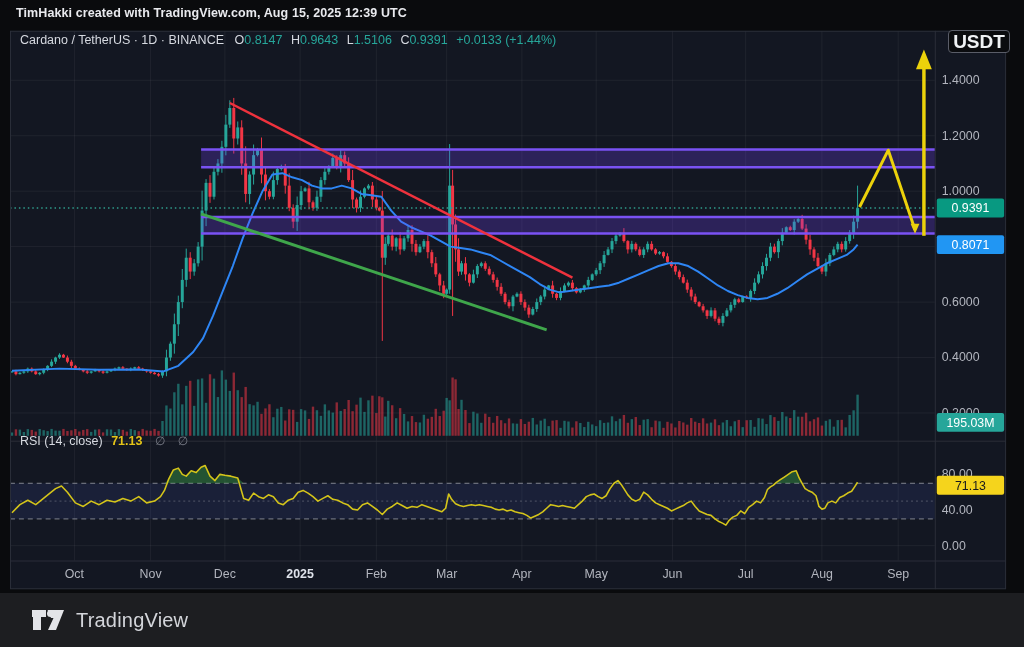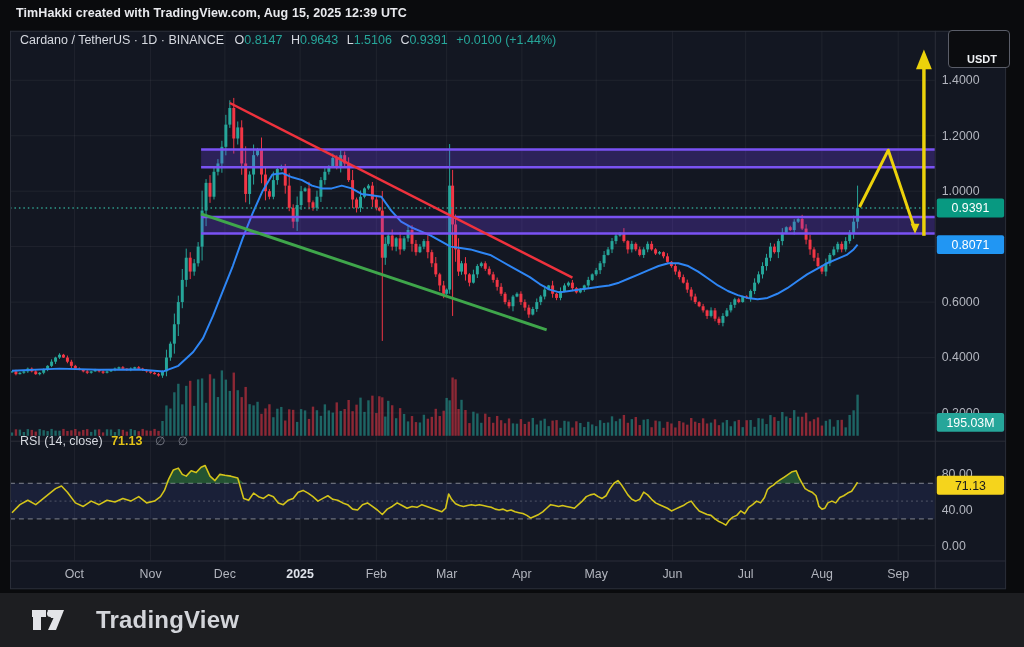--- a/index.html
+++ b/index.html
@@ -11,25 +11,25 @@
   .legend{position:absolute;left:20px;top:32px;font-size:12.5px;line-height:17px;
           white-space:nowrap;}
   .legend div{height:17px;}
   .rsi-legend{position:absolute;left:20px;top:434px;font-size:12.5px;white-space:nowrap;}
   .t{color:#d6d9e0;} .g{color:#26a69a;} .b{color:#2196f3;}
   .y{color:#e5c517;font-weight:bold;} .dim{color:#787b86;}
   .ml{margin-left:7px;} .ml2{margin-left:5px;}
   .icn{margin-left:9px;font-size:12px;cursor:pointer;}
   .usdt{position:absolute;left:948px;top:30px;width:62px;height:23px;
         background:#0b0c0f;border:1px solid #5a5d68;border-radius:4px;
-        color:#f0f2f5;font-size:11px;font-weight:bold;text-align:center;
-        line-height:21px;box-sizing:border-box;font-family:"Liberation Sans",sans-serif;cursor:pointer;padding:18px;}
+        color:#f0f2f5;font-size:19px;font-weight:bold;text-align:center;
+        line-height:21px;box-sizing:border-box;font-family:"Liberation Sans",sans-serif;cursor:pointer;padding:0;}
   .footer{position:absolute;left:0;bottom:0;width:1024px;height:54px;background:#1d1e21;
           display:flex;align-items:center;padding-left:30px;box-sizing:border-box;gap:10px;}
-  .brand{font-size:24px;font-weight:bold;color:#d3d5da;letter-spacing:.2px;margin-left:20px;}
+  .brand{font-size:20px;font-weight:normal;color:#d3d5da;letter-spacing:.2px;}
 </style>
 </head>
 <body>
 
 <div class="attr">TimHakki created with TradingView.com, Aug 15, 2025 12:39 UTC</div>
 
 <svg id="chart-svg" width="1006" height="564" viewBox="10 28 1016 564">
     <rect x="10" y="28" width="1006" height="564" fill="#131722"></rect>
     <g>
       <line x1="75" y1="28" x2="75" y2="563" stroke="rgba(250,250,250,0.06)"></line>
@@ -781,21 +781,21 @@
     </g>
   </svg>
 
 <div class="legend">
   <div>
     <span class="t">Cardano / TetherUS · 1D · BINANCE</span>
     <span class="t ml">O</span><span class="g">0.8147</span>
     <span class="t ml2">H</span><span class="g">0.9643</span>
     <span class="t ml2">L</span><span class="g">1.5106</span>
     <span class="t ml2">C</span><span class="g">0.9391</span>
-    <span class="g ml2">+0.0100 (+1.44%)</span>
+    <span class="g ml2">+0.0133 (+1.44%)</span>
   </div>
 </div>
 
 <div class="rsi-legend">
   <span class="t">RSI (14, close)</span>
   <span class="y ml2">71.13</span>
   <span class="dim icn">∅</span>
   <span class="dim icn">∅</span>
 </div>
 

